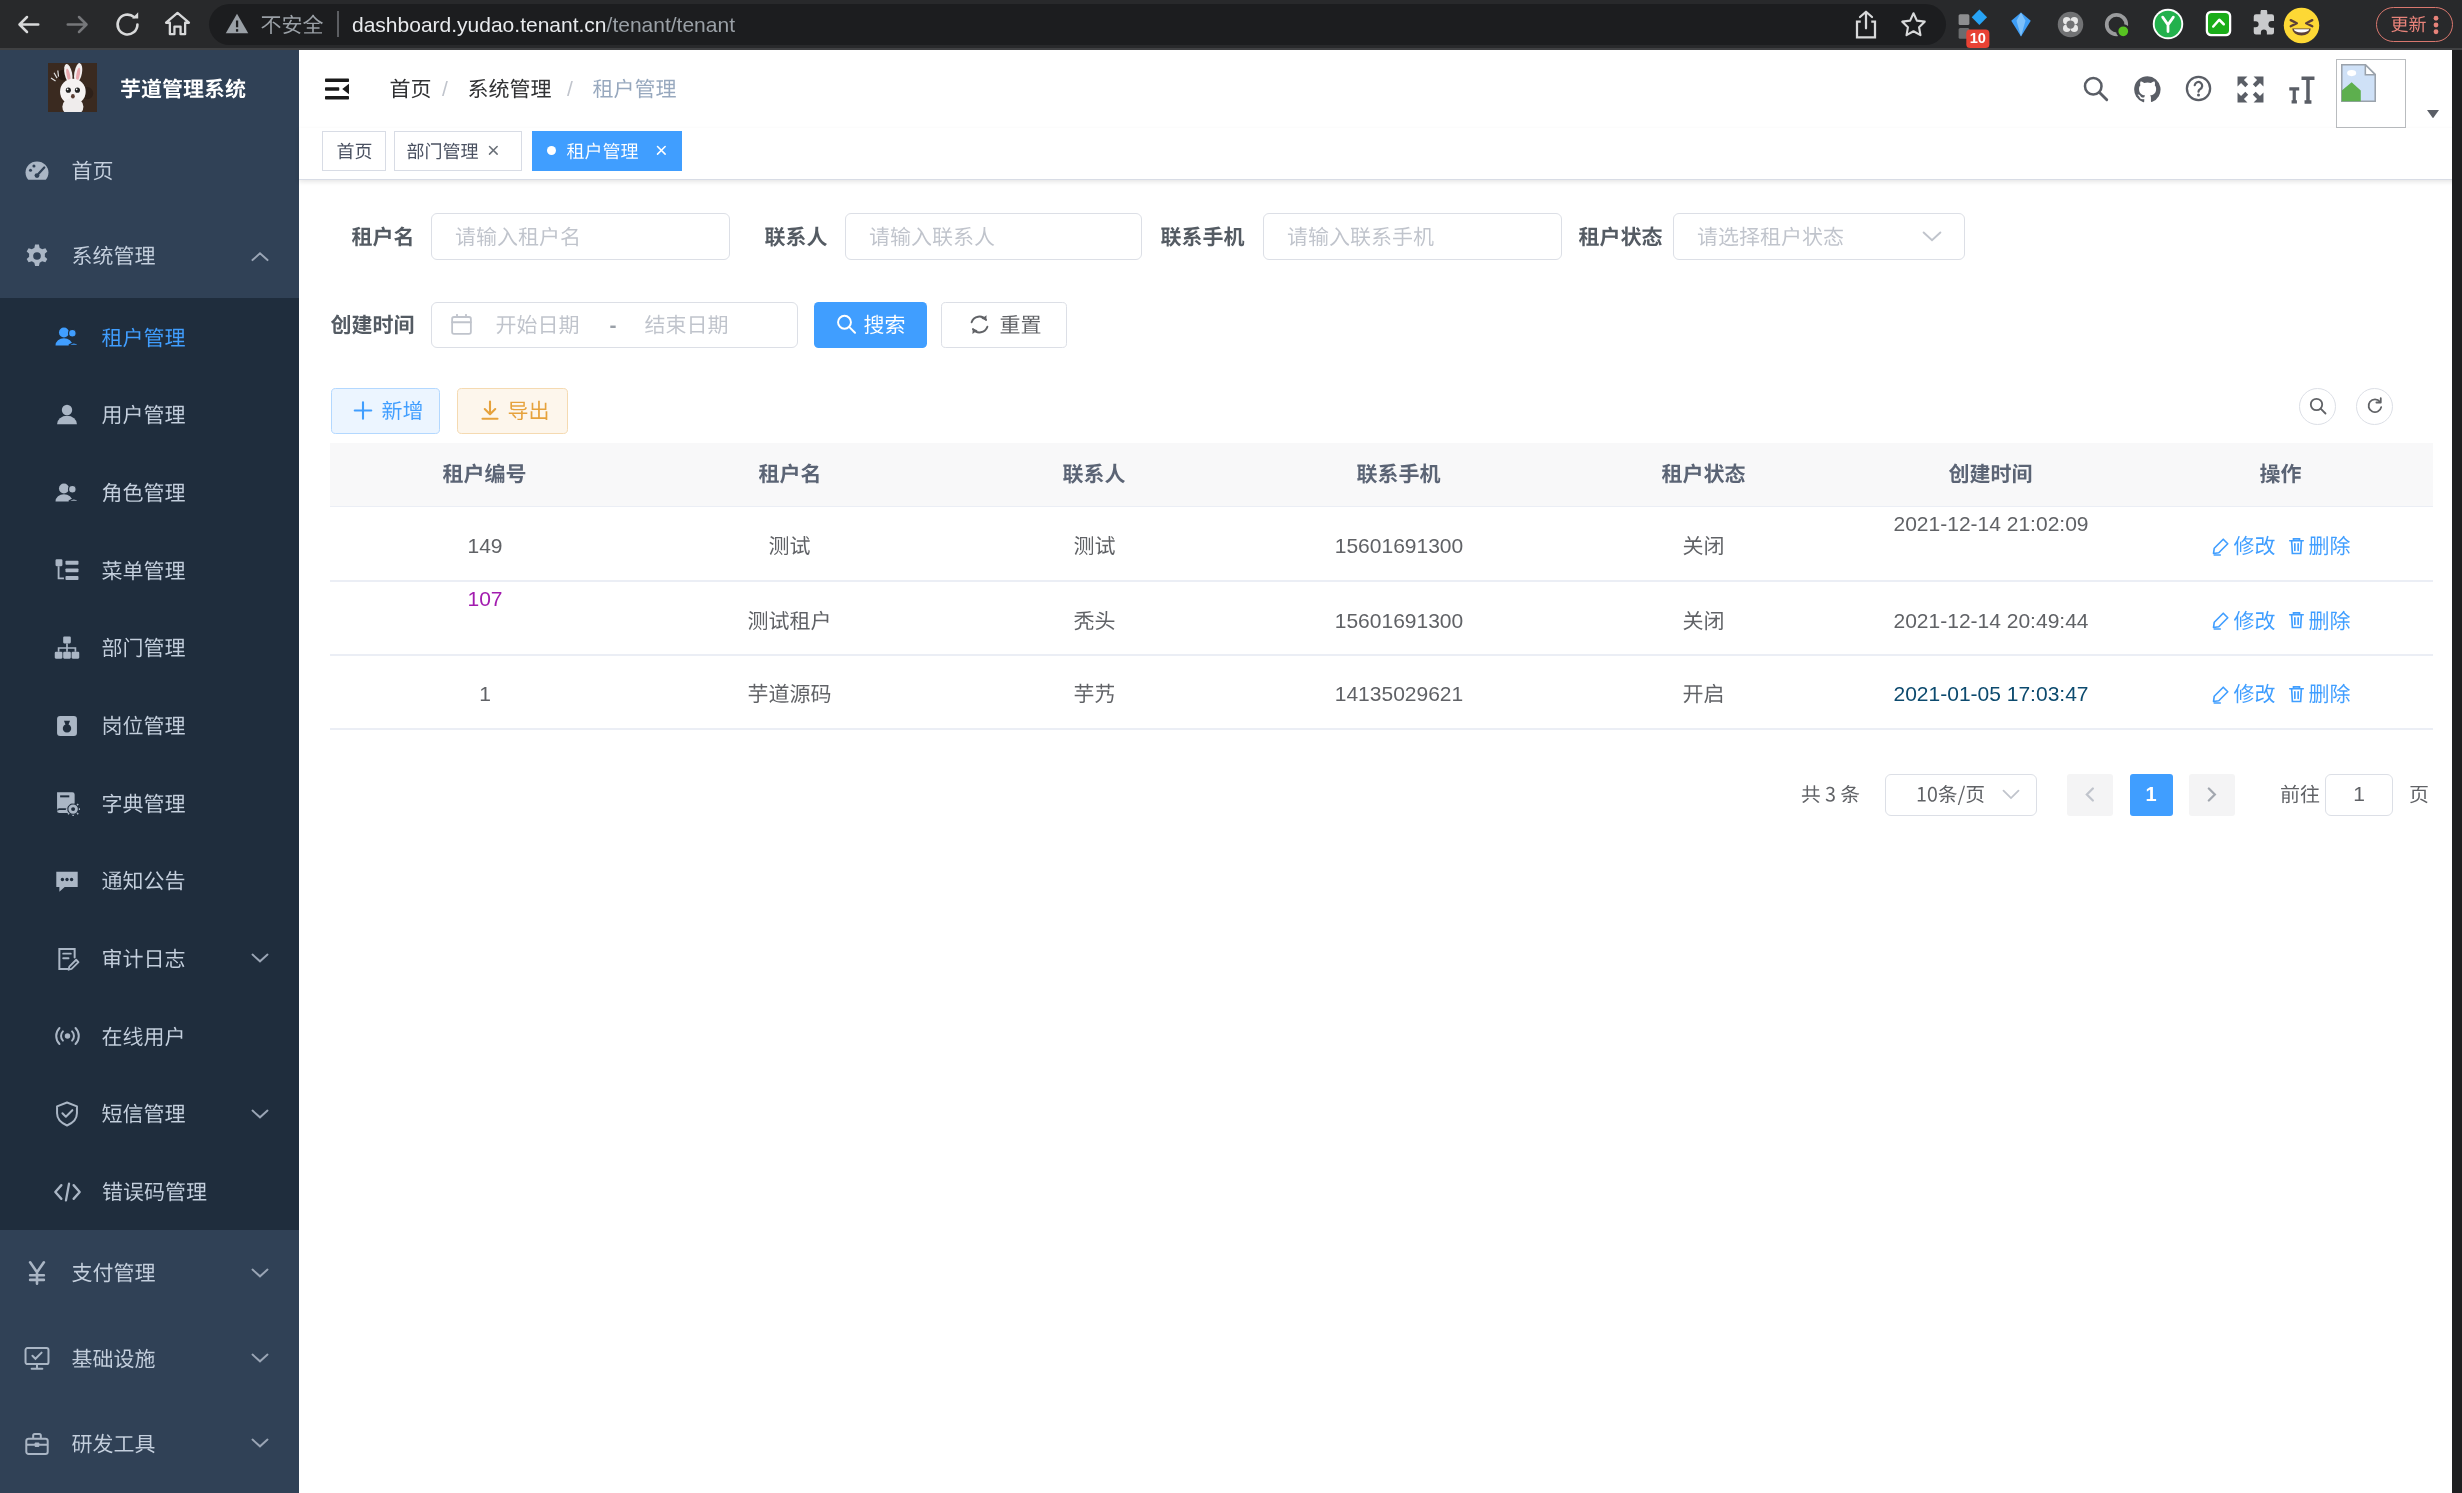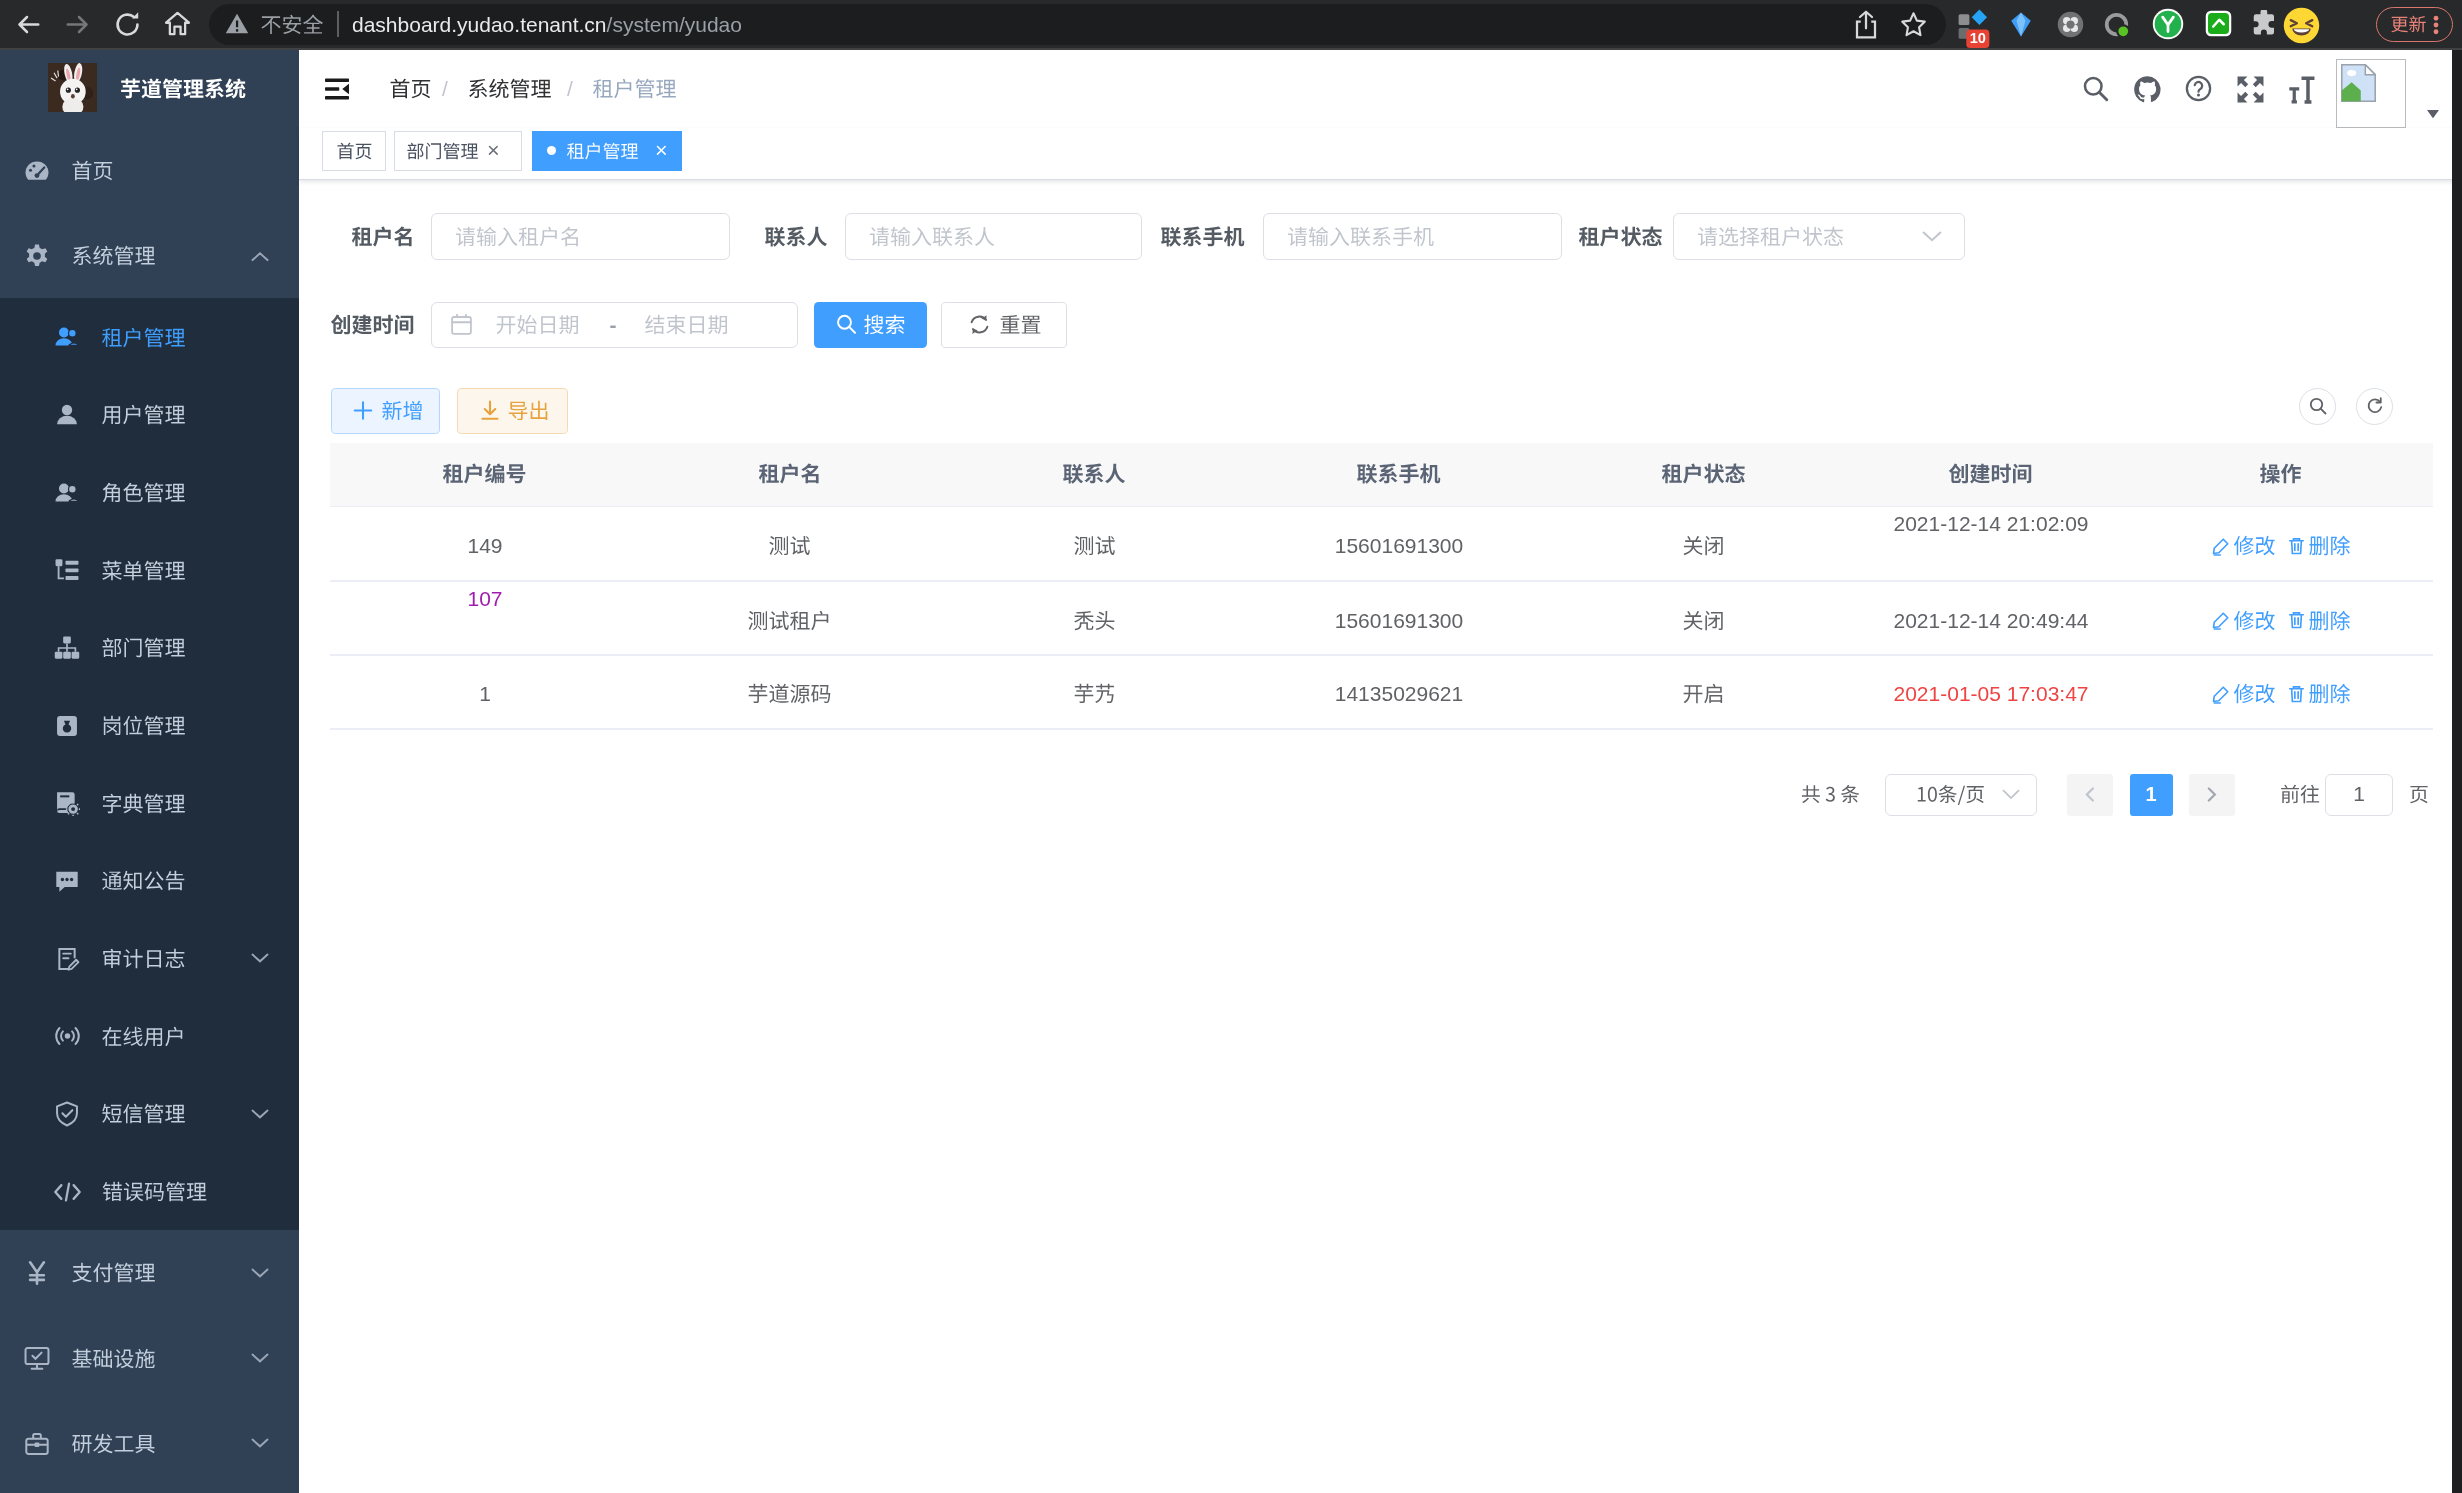--- a/index.html
+++ b/index.html
@@ -21,21 +21,21 @@
   </svg>
 <svg style="position:absolute;left:225px;top:12px" width="24" height="23" viewBox="0 0 32 30">
     <path d="M16 2 L31 28 H1 Z" fill="#9aa0a6"></path>
     <rect x="14.6" y="11" width="3" height="9" fill="#1c1d1f"></rect>
     <rect x="14.6" y="22.5" width="3" height="3.4" fill="#1c1d1f"></rect>
   </svg>
 <svg style="position:absolute;left:260px;top:13.7px;overflow:visible" width="64" height="21" viewBox="0 0 84 28">
     <path d="M15.7 11.3C19 13.5 23.2 16.8 25.2 19L26.9 17.3C24.8 15.2 20.5 12 17.2 9.9ZM1.9 3.1V5.2H14.4C11.6 10 6.8 14.8 1.2 17.5C1.7 18 2.3 18.8 2.7 19.3C6.6 17.3 10 14.4 12.9 11.2V26.8H15.1V8.3C15.8 7.3 16.5 6.3 17.1 5.2H26.1V3.1Z M39.6 1.6C40 2.4 40.5 3.5 40.9 4.3H30.6V10H32.7V6.3H51.2V10H53.4V4.3H43.4C43 3.4 42.3 2.1 41.7 1.1ZM46.4 14.1C45.5 16.3 44.3 18.1 42.7 19.7C40.7 18.8 38.6 18.1 36.7 17.5C37.4 16.5 38.1 15.3 38.9 14.1ZM36.4 14.1C35.4 15.7 34.3 17.2 33.4 18.4C35.7 19.2 38.3 20.1 40.8 21.1C38.1 23 34.6 24.1 30.3 24.9C30.7 25.3 31.4 26.3 31.6 26.8C36.2 25.8 40 24.4 43 22.1C46.5 23.6 49.8 25.3 51.9 26.7L53.6 24.9C51.4 23.5 48.2 22 44.8 20.5C46.5 18.8 47.8 16.7 48.8 14.1H54.2V12.1H40C40.8 10.7 41.5 9.3 42.1 8L39.8 7.5C39.2 8.9 38.4 10.5 37.5 12.1H29.9V14.1Z M69.8 0.8C67 5.3 61.9 9.4 56.7 11.7C57.3 12.2 57.9 12.9 58.2 13.4C59.3 12.9 60.4 12.2 61.5 11.5V13.3H68.9V17.7H61.7V19.6H68.9V24.2H58.1V26.1H82V24.2H71.1V19.6H78.7V17.7H71.1V13.3H78.7V11.5C79.7 12.2 80.8 12.9 81.9 13.5C82.2 12.9 82.8 12.2 83.4 11.8C78.8 9.4 74.6 6.4 71.2 2.4L71.7 1.7ZM61.6 11.5C64.8 9.4 67.7 6.8 70 3.9C72.7 7 75.5 9.4 78.6 11.5Z" fill="#9aa0a6"></path>
   </svg>
 <div style="position:absolute;left:337px;top:11.4px;width:1.5px;height:26px;background:#5c5e62"></div>
-<div style="position:absolute;left:352px;top:13.7px;font:21px 'Liberation Sans',sans-serif;color:#e8eaed;line-height:21px;white-space:pre"><span style="color:#e8eaed">dashboard.yudao.tenant.cn</span><span style="color:#9aa0a6">/system/yudao</span></div>
+<div style="position:absolute;left:352px;top:13.7px;font:21px 'Liberation Sans',sans-serif;color:#e8eaed;line-height:21px;white-space:pre"><span style="color:#e8eaed">dashboard.yudao.tenant.cn</span><span style="color:#9aa0a6">/tenant/tenant</span></div>
 <svg style="position:absolute;left:1854px;top:10px" width="24" height="29" viewBox="0 0 32 38">
     <path d="M16 2 v22 M8 9 L16 2 L24 9" stroke="#d8d9da" stroke-width="3" fill="none" stroke-linecap="round" stroke-linejoin="round"></path>
     <path d="M9 15 H4 V36 H28 V15 H23" stroke="#d8d9da" stroke-width="3" fill="none"></path>
   </svg>
 <svg style="position:absolute;left:1900px;top:10.7px" width="27" height="27" viewBox="0 0 36 36">
     <path d="M18 3 L22.5 12.8 L33 14.2 L25.4 21.6 L27.3 32.2 L18 27 L8.7 32.2 L10.6 21.6 L3 14.2 L13.5 12.8 Z" stroke="#d8d9da" stroke-width="2.8" fill="none" stroke-linejoin="round"></path>
   </svg>
 <svg style="position:absolute;left:1957px;top:7.6px" width="34" height="40" viewBox="0 0 44 52">
     <rect x="2" y="8" width="14" height="14" rx="2" fill="#8d8e90"></rect>
     <path d="M29 2 l10 10 -10 10 -10 -10 z" fill="#27a3f5"></path>
@@ -503,21 +503,21 @@
 <svg style="position:absolute;left:747px;top:683px;overflow:visible" width="85" height="21" viewBox="0 0 112 28">
     <path d="M17.6 1.1V4H10.3V1.1H8.2V4H1.8V5.9H8.2V8.7H10.3V5.9H17.6V8.7H19.7V5.9H26.2V4H19.7V1.1ZM1.6 15.8V17.8H13.1V24.1C13.1 24.6 12.9 24.7 12.3 24.7C11.8 24.7 9.8 24.7 7.7 24.7C8.1 25.2 8.4 26.2 8.5 26.8C11.1 26.8 12.9 26.7 13.8 26.4C14.8 26.1 15.2 25.5 15.2 24.1V17.8H26.4V15.8H15.2V11.5H24.4V9.5H3.8V11.5H13.1V15.8Z M29.8 3.2C31.3 4.6 33 6.7 33.8 8L35.5 6.8C34.7 5.5 32.9 3.6 31.4 2.2ZM40.7 14.3H50.1V16.7H40.7ZM40.7 18.2H50.1V20.5H40.7ZM40.7 10.5H50.1V12.9H40.7ZM38.8 8.9V22.1H52.2V8.9H45.5C45.8 8.2 46.1 7.4 46.5 6.6H54.5V4.8H49.3C50 3.9 50.7 2.8 51.3 1.7L49.3 1.1C48.8 2.2 47.9 3.7 47.2 4.8H41.9L43.4 4.1C43 3.3 42.1 1.9 41.3 1L39.6 1.8C40.3 2.7 41.1 3.9 41.5 4.8H36.7V6.6H44.1C44 7.3 43.7 8.2 43.5 8.9ZM35.3 11.1H29.4V13.1H33.3V21.8C32.1 22.2 30.6 23.4 29.2 24.8L30.5 26.5C31.9 24.8 33.3 23.3 34.4 23.3C35 23.3 35.9 24.2 37.1 24.8C39 25.9 41.4 26.2 44.7 26.2C47.4 26.2 52.3 26.1 54.3 25.9C54.4 25.3 54.7 24.4 54.9 23.9C52.2 24.2 48 24.4 44.8 24.4C41.7 24.4 39.3 24.2 37.5 23.2C36.5 22.6 35.9 22.1 35.3 21.8Z M71 13.2H79.6V15.7H71ZM71 9.3H79.6V11.7H71ZM70.1 18.9C69.3 20.8 68.1 22.7 66.8 24.1C67.3 24.4 68.1 24.9 68.5 25.2C69.7 23.7 71.1 21.5 72 19.4ZM78.1 19.4C79.2 21.2 80.5 23.5 81.1 24.9L83.1 24.1C82.4 22.7 81 20.4 79.9 18.7ZM58.4 2.9C60 3.9 62.1 5.2 63.1 6.1L64.4 4.4C63.3 3.6 61.2 2.3 59.7 1.4ZM57.1 10.4C58.6 11.3 60.7 12.7 61.8 13.4L63 11.8C61.9 11 59.8 9.8 58.3 9ZM57.7 25.3 59.5 26.5C60.9 23.9 62.4 20.4 63.6 17.4L61.9 16.2C60.6 19.4 58.9 23.1 57.7 25.3ZM65.5 2.5V10.2C65.5 14.8 65.2 21.1 62 25.6C62.5 25.9 63.4 26.4 63.7 26.8C67.1 22.1 67.5 15.1 67.5 10.2V4.4H82.6V2.5ZM74.2 4.8C74 5.6 73.7 6.7 73.4 7.6H69.1V17.3H74.2V24.6C74.2 24.9 74.1 25.1 73.7 25.1C73.4 25.1 72.1 25.1 70.8 25.1C71.1 25.6 71.3 26.3 71.4 26.9C73.2 26.9 74.5 26.9 75.2 26.6C76 26.3 76.2 25.7 76.2 24.7V17.3H81.6V7.6H75.4C75.8 6.9 76.2 6.1 76.5 5.3Z M95.5 18.9V20.8H106.2V18.9ZM97.7 6.4C97.6 9.2 97.2 13 96.8 15.2H97.4L108.2 15.2C107.6 21.4 107 23.9 106.3 24.6C106 24.9 105.7 24.9 105.2 24.9C104.7 24.9 103.5 24.9 102.1 24.8C102.5 25.3 102.6 26.1 102.7 26.7C104 26.8 105.3 26.8 106.1 26.7C106.9 26.7 107.4 26.5 108 25.8C109 24.8 109.6 21.9 110.3 14.3C110.3 14 110.3 13.4 110.3 13.4H106.8C107.3 9.9 107.7 5.7 108 2.8L106.5 2.7L106.1 2.8H96.4V4.7H105.8C105.6 7.2 105.2 10.6 104.9 13.4H99C99.3 11.3 99.6 8.7 99.7 6.6ZM85.4 2.6V4.5H88.8C88.1 8.8 86.8 12.8 84.8 15.5C85.1 16 85.6 17.2 85.8 17.7C86.3 17 86.8 16.3 87.2 15.4V25.6H89.1V23.4H94.2V11.2H89.1C89.8 9.1 90.4 6.9 90.9 4.5H95V2.6ZM89.1 13.1H92.4V21.5H89.1Z" fill="#606266"></path>
   </svg>
 <svg style="position:absolute;left:1073px;top:683px;overflow:visible" width="43" height="21" viewBox="0 0 56 28">
     <path d="M17.6 1.1V4H10.3V1.1H8.2V4H1.8V5.9H8.2V8.7H10.3V5.9H17.6V8.7H19.7V5.9H26.2V4H19.7V1.1ZM1.6 15.8V17.8H13.1V24.1C13.1 24.6 12.9 24.7 12.3 24.7C11.8 24.7 9.8 24.7 7.7 24.7C8.1 25.2 8.4 26.2 8.5 26.8C11.1 26.8 12.9 26.7 13.8 26.4C14.8 26.1 15.2 25.5 15.2 24.1V17.8H26.4V15.8H15.2V11.5H24.4V9.5H3.8V11.5H13.1V15.8Z M45.8 1.1V3.7H38.1V1.1H36.1V3.7H30V5.7H36.1V8.3H38.1V5.7H45.8V8.3H47.9V5.7H54V3.7H47.9V1.1ZM31 9.7V11.6H37.3C36.8 17.1 35.6 22.4 28.9 25C29.4 25.4 30 26.1 30.2 26.7C37.4 23.7 38.9 17.9 39.5 11.6H45.5C45.2 13.4 44.8 15.4 44.4 16.8H51.2C50.7 21.7 50.2 23.8 49.5 24.4C49.2 24.7 48.9 24.7 48.3 24.7C47.7 24.7 46 24.7 44.3 24.5C44.7 25.1 45 26 45 26.6C46.6 26.7 48.2 26.7 49.1 26.7C50 26.6 50.6 26.4 51.2 25.8C52.2 24.8 52.8 22.2 53.4 15.8C53.5 15.5 53.5 14.9 53.5 14.9H46.9C47.2 13.2 47.6 11.3 47.9 9.7Z" fill="#606266"></path>
   </svg>
 <div style="position:absolute;left:1399px;top:683px;transform:translateX(-50%);font:21px 'Liberation Sans',sans-serif;color:#606266;line-height:21px;white-space:pre">14135029621</div>
 <svg style="position:absolute;left:1682px;top:683px;overflow:visible" width="43" height="21" viewBox="0 0 56 28">
     <path d="M18.2 5V12.9H10.3V11.7V5ZM1.5 12.9V15H8.1C7.7 18.8 6.2 22.5 1.5 25.4C2.1 25.8 2.8 26.5 3.2 27C8.4 23.7 9.8 19.3 10.2 15H18.2V26.9H20.3V15H26.6V12.9H20.3V5H25.7V2.9H2.5V5H8.2V11.7L8.2 12.9Z M35.7 15.9V26.7H37.8V24.9H50.7V26.7H52.8V15.9ZM37.8 23V17.9H50.7V23ZM40.2 1.7C40.8 2.7 41.5 4.1 41.9 5.1H32.3V11.9C32.3 16 32 21.5 29 25.5C29.5 25.8 30.4 26.5 30.7 26.9C33.7 23 34.4 17.2 34.4 12.9H52.3V5.1H43.1L44.1 4.8C43.7 3.8 43 2.2 42.2 1.1ZM34.4 7.1H50.2V11H34.4Z" fill="#606266"></path>
   </svg>
-<div style="position:absolute;left:1991px;top:683px;transform:translateX(-50%);font:21px 'Liberation Sans',sans-serif;color:#ef4444;line-height:21px;white-space:pre">2021-01-05 17:03:47</div>
+<div style="position:absolute;left:1991px;top:683px;transform:translateX(-50%);font:21px 'Liberation Sans',sans-serif;color:#0c4a6e;line-height:21px;white-space:pre">2021-01-05 17:03:47</div>
 <svg style="position:absolute;left:2212px;top:684px" width="18" height="20" viewBox="0 0 24 26">
     <path d="M15 4 l6 6 -12 12 -7 1 1 -7 z" stroke="#409eff" stroke-width="2.2" fill="none" stroke-linejoin="round"></path>
     <path d="M3 25 h8" stroke="#409eff" stroke-width="2.2" stroke-linecap="round"></path>
   </svg>
 <svg style="position:absolute;left:2233px;top:683px;overflow:visible" width="43" height="21" viewBox="0 0 56 28">
     <path d="M19.5 13.8C18 15.3 15.2 16.6 12.7 17.4C13.1 17.7 13.6 18.2 13.9 18.6C16.5 17.7 19.4 16.3 21.1 14.5ZM22.2 16.6C20.3 18.6 16.6 20.2 13.1 21C13.5 21.4 13.9 22 14.2 22.4C17.9 21.4 21.7 19.6 23.8 17.3ZM24.8 19.6C22.3 22.5 17.2 24.3 11.6 25.1C12 25.6 12.4 26.3 12.7 26.8C18.6 25.8 23.9 23.7 26.7 20.4ZM8.6 8.9V22.5H10.4V8.9ZM15.5 5.9H23.3C22.3 7.5 21 8.8 19.4 9.9C17.6 8.7 16.4 7.3 15.5 5.9ZM15.8 1.1C14.6 4.1 12.6 7 10.4 8.9C10.8 9.2 11.6 9.8 12 10.1C12.8 9.4 13.7 8.4 14.5 7.4C15.3 8.6 16.4 9.7 17.7 10.8C15.5 12 12.9 12.8 10.4 13.2C10.8 13.6 11.2 14.4 11.4 14.8C14.2 14.3 16.9 13.3 19.3 11.9C21.2 13.1 23.4 14.1 26 14.7C26.3 14.2 26.8 13.4 27.2 13C24.8 12.5 22.8 11.8 21 10.9C23.2 9.3 24.9 7.3 26 4.7L24.8 4.1L24.4 4.2H16.5C17 3.3 17.4 2.5 17.8 1.6ZM6.6 1.3C5.2 5.6 3 9.9 0.6 12.7C0.9 13.2 1.5 14.4 1.7 14.9C2.6 13.8 3.4 12.5 4.3 11.2V26.9H6.3V7.4C7.1 5.7 7.9 3.7 8.5 1.8Z M44.9 8.3H50.6C50 11.9 49.1 15 47.8 17.6C46.4 15 45.4 11.9 44.7 8.6ZM30.1 3.1V5.2H38V11.1H30.5V21.8C30.5 22.8 30 23.2 29.6 23.4C30 23.9 30.3 24.9 30.5 25.5C31.1 25 32.1 24.5 40.3 21.4C40.2 20.9 40.1 20 40 19.4L32.6 22V13.2H40L39.9 13.3C40.3 13.7 41.2 14.5 41.5 14.8C42.2 13.9 42.9 12.7 43.5 11.5C44.3 14.5 45.2 17.2 46.5 19.6C44.9 21.9 42.6 23.7 39.6 25.1C40.1 25.5 40.7 26.5 40.9 27C43.8 25.6 46 23.8 47.8 21.5C49.3 23.7 51.2 25.5 53.6 26.7C54 26.2 54.6 25.4 55.1 25C52.6 23.8 50.6 22 49 19.7C50.9 16.6 52.1 12.9 52.8 8.3H54.7V6.3H45.5C46 4.8 46.4 3.1 46.8 1.5L44.7 1.1C43.8 5.7 42.3 10.2 40.1 13.1V3.1Z" fill="#409eff"></path>
   </svg>
 <svg style="position:absolute;left:2288px;top:685px" width="17" height="18" viewBox="0 0 22 24">
     <path d="M2 5 h18 M7 5 V2.5 h8 V5 M4.5 5 l1 17 h11 l1-17 M8.8 9 v9 M13.2 9 v9" stroke="#409eff" stroke-width="2.2" fill="none" stroke-linecap="round"></path>
   </svg>

